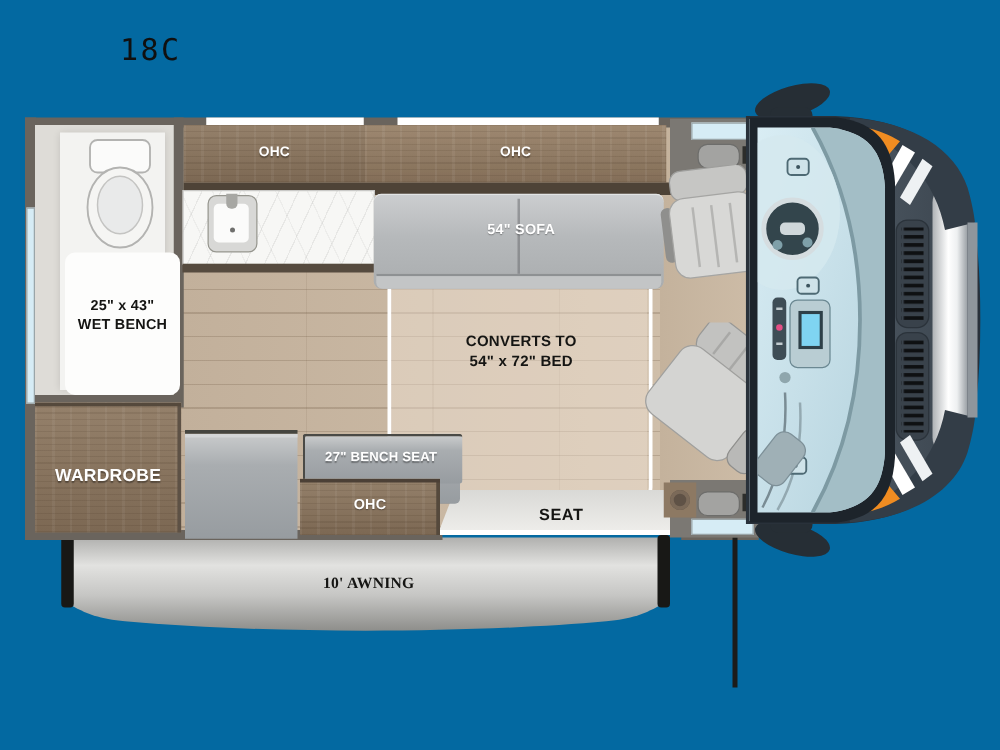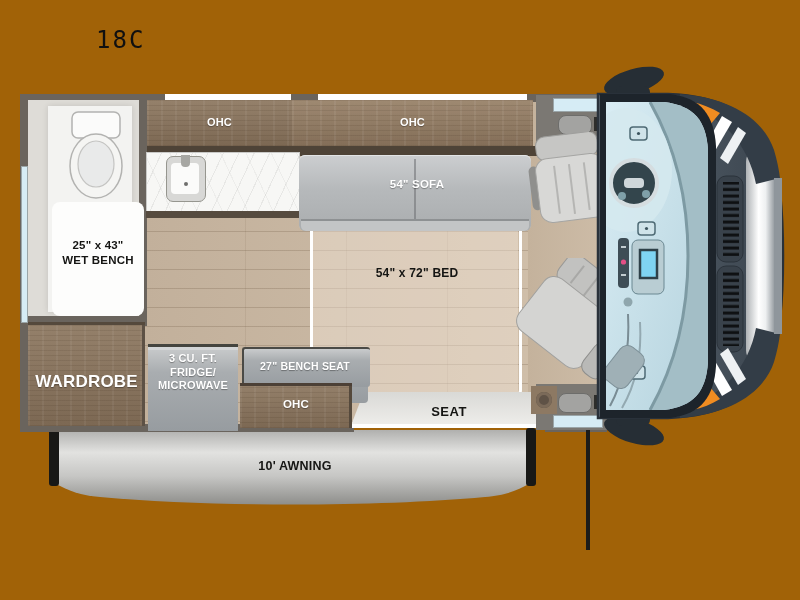--- a/index.html
+++ b/index.html
@@ -1,16 +1,16 @@
 <!DOCTYPE html>
 <html><head>
 <meta charset="utf-8">
 <style>
   html,body{margin:0;padding:0;background:#ffffff;}
-  #stage{position:relative;width:800px;height:600px;background:#a16207;overflow:hidden;
+  #stage{position:relative;width:800px;height:600px;background:#0369a1;overflow:hidden;
          font-family:"Liberation Sans",sans-serif;}
   .abs{position:absolute;}
   .lbl{position:absolute;font-weight:bold;text-align:center;letter-spacing:.2px;z-index:30;}
   .lbl-light{color:#ffffff;text-shadow:0 1px 1px rgba(0,0,0,.35);}
   .lbl-dark{color:#151513;}
   .wood{background-image:
       repeating-linear-gradient(0deg, rgba(46,30,14,.10) 0 1px, rgba(255,255,255,0) 1px 5px),
       repeating-linear-gradient(90deg, rgba(255,255,255,.05) 0 2px, rgba(255,255,255,0) 2px 14px),
       linear-gradient(180deg,#95816b,#7c6853);}
   .darkwood-edge{background:#4e4337;}
@@ -56,21 +56,21 @@
     <ellipse cx="30" cy="54" rx="18" ry="23" fill="#e9eaea" stroke="#c4c4c2" stroke-width="1.2"></ellipse>
   </svg>
 
   <div class="abs" style="left:52px;top:202px;width:92px;height:114px;z-index:8;background:#fdfdfc;border-radius:8px;"></div>
   <div class="lbl lbl-dark" style="left:44px;top:238px;width:108px;font-size:11.5px;line-height:15px;z-index:31;">
     <span style="display:block">25" x 43"</span>
     <span style="display:block">WET BENCH</span>
   </div>
 
   <div class="abs wood" style="left:28px;top:322px;width:117px;height:104px;z-index:8;box-shadow:inset 0 3px 0 #55493c, inset -3px 0 0 #5d5145;"></div>
-  <div class="lbl lbl-light" style="left:28px;top:372px;width:117px;font-size:17px;">WARDROBE</div>
+  <div class="lbl lbl-light" style="left:28px;top:372px;width:117px;font-size:14px;">WARDROBE</div>
 
   <div class="abs wood" style="left:147px;top:100px;width:145px;height:46px;z-index:8;"></div>
   <div class="abs darkwood-edge" style="left:147px;top:146px;width:145px;height:9px;z-index:8;"></div>
   <div class="lbl lbl-light" style="left:147px;top:116px;width:145px;font-size:11px;">OHC</div>
 
   <div class="abs wood" style="left:292px;top:100px;width:241px;height:46px;z-index:8;filter:brightness(1.06);"></div>
   <div class="abs darkwood-edge" style="left:292px;top:146px;width:245px;height:10px;z-index:8;"></div>
   <div class="lbl lbl-light" style="left:292px;top:116px;width:241px;font-size:11px;">OHC</div>
 
   <div class="abs" style="left:146px;top:152px;width:154px;height:60px;z-index:9;background:#f7f7f5;box-shadow:inset 0 0 0 1px #c9c9c7;background-image:repeating-linear-gradient(115deg, rgba(150,150,148,.16) 0 1px, rgba(255,255,255,0) 1px 14px),repeating-linear-gradient(65deg, rgba(150,150,148,.10) 0 1px, rgba(255,255,255,0) 1px 23px);"></div>
@@ -81,29 +81,25 @@
     <div class="abs" style="left:17px;top:25px;width:4px;height:4px;background:#6f6f6d;border-radius:50%;"></div>
   </div>
 
   <div class="abs" style="left:299px;top:155px;width:232px;height:76px;z-index:9;border-radius:6px;background:linear-gradient(180deg,#ccced0 0%,#b6b9bb 45%,#aaadaf 100%);box-shadow:inset 0 1px 0 #e2e4e5;">
     <div class="abs" style="left:115px;top:4px;width:2px;height:60px;background:rgba(110,112,114,.55);"></div>
     <div class="abs" style="left:2px;top:64px;width:228px;height:10px;background:#c3c5c6;border-top:2px solid #8e9193;border-radius:0 0 5px 5px;"></div>
   </div>
   <div class="lbl lbl-light" style="left:347px;top:178px;width:140px;font-size:11.5px;">54" SOFA</div>
 
   <div class="lbl lbl-dark" style="left:327px;top:265px;width:180px;font-size:12px;line-height:16px;">
+    <span style="display:block">CONVERTS TO</span>
     <span style="display:block">54" x 72" BED</span>
   </div>
 
   <div class="abs gray3d" style="left:148px;top:344px;width:90px;height:84px;z-index:9;border-top:3px solid #45453f;box-shadow:inset 0 3px 0 #d4d6d7;"></div>
-  <div class="lbl lbl-light" style="left:148px;top:352px;width:90px;font-size:11px;line-height:13.5px;">
-    <span style="display:block">3 CU. FT.</span>
-    <span style="display:block">FRIDGE/</span>
-    <span style="display:block">MICROWAVE</span>
-  </div>
 
   <div class="abs gray3d" style="left:348px;top:347px;width:20px;height:56px;z-index:9;border-radius:0 4px 4px 0;"></div>
   <div class="abs gray3d" style="left:242px;top:347px;width:126px;height:38px;z-index:10;border-top:2px solid #4a4a46;border-left:2px solid #4a4a46;border-radius:3px;"></div>
   <div class="lbl lbl-light" style="left:240px;top:360px;width:130px;font-size:10.5px;">27" BENCH SEAT</div>
 
   <div class="abs wood" style="left:240px;top:383px;width:112px;height:45px;z-index:11;box-shadow:inset 0 3px 0 #4c4036, inset -3px 0 0 #55493c;"></div>
   <div class="lbl lbl-light" style="left:240px;top:398px;width:112px;font-size:11.5px;">OHC</div>
 
   <div class="abs" style="left:350px;top:392px;width:198px;height:36px;z-index:8;background:linear-gradient(180deg,#d9d9d6,#f0efec);clip-path:polygon(7% 0%,93% 0%,100% 100%,0% 100%);"></div>
   <div class="lbl lbl-dark" style="left:389px;top:404px;width:120px;font-size:13px;letter-spacing:.5px;">SEAT</div>
@@ -240,15 +236,15 @@
         <stop offset="0" stop-color="#b0b0ae"></stop>
           <stop offset="0.3" stop-color="#e2e2e0"></stop>
         <stop offset="0.62" stop-color="#c6c6c4"></stop>
           <stop offset="1" stop-color="#8e8e8b"></stop>
       </linearGradient>
     </defs>
     <path d="M8,2 L487,2 L487,54 C470,64 460,67 440,69 C330,79 165,79 55,69 C35,67 25,64 8,54 Z" fill="url(#awnG)"></path>
     <rect x="4" y="0" width="10" height="58" rx="3" fill="#181816"></rect>
     <rect x="481" y="0" width="10" height="58" rx="3" fill="#181816"></rect>
   </svg>
-  <div class="lbl lbl-dark" style="left:230px;top:459px;width:130px;font-size:12.5px;">10' AWNING</div>
+  <div class="lbl lbl-dark" style="left:230px;top:459px;width:130px;font-size:12.5px;font-family:Liberation Serif, serif;">10' AWNING</div>
 
 </div>
 
 </body></html>

